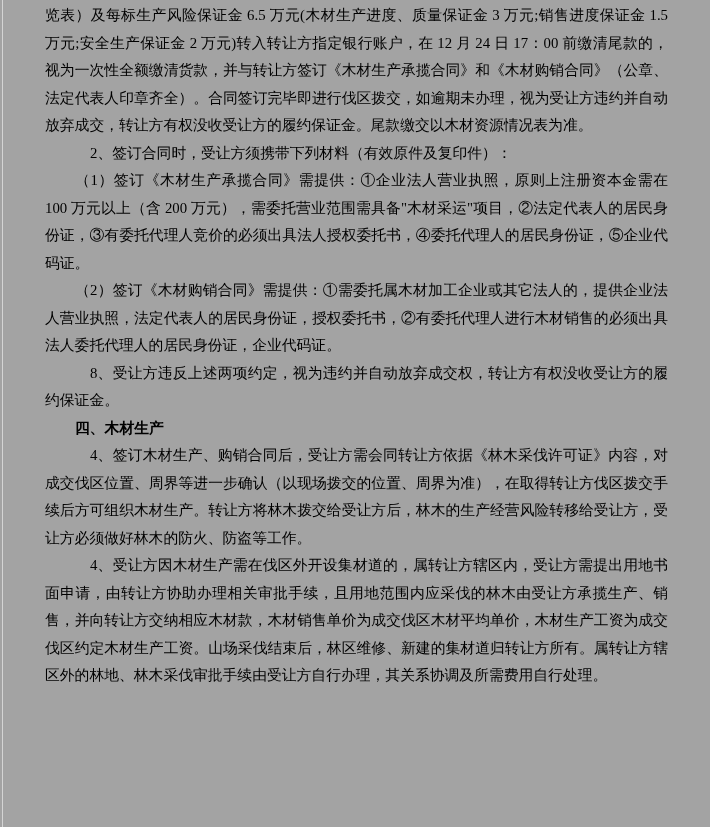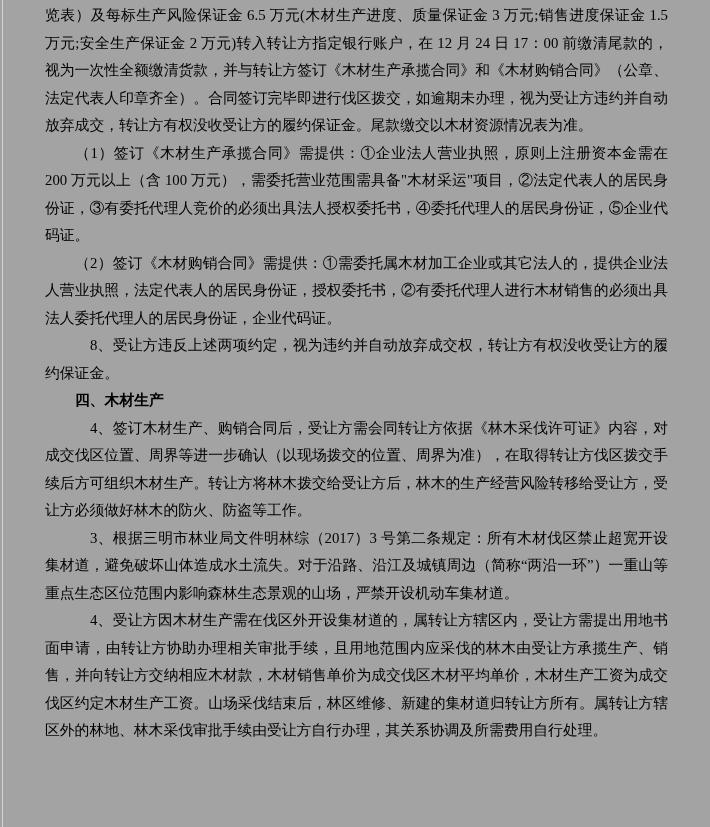--- a/index.html
+++ b/index.html
@@ -42,22 +42,22 @@
   .ind-paren  { text-indent: 30px; }
   .heading    { text-indent: 30px; font-weight: bold; }
 </style>
 </head>
 <body>
 
 <div class="page">
   <div class="left-rule"></div>
   <div class="content">
     <p class="flush">览表）及每标生产风险保证金 6.5 万元(木材生产进度、质量保证金 3 万元;销售进度保证金 1.5 万元;安全生产保证金 2 万元)转入转让方指定银行账户，在 12 月 24 日 17：00 前缴清尾款的，视为一次性全额缴清货款，并与转让方签订《木材生产承揽合同》和《木材购销合同》（公章、法定代表人印章齐全）。合同签订完毕即进行伐区拨交，如逾期未办理，视为受让方违约并自动放弃成交，转让方有权没收受让方的履约保证金。尾款缴交以木材资源情况表为准。</p>
-    <p class="ind-paren">（1）签订《木材生产承揽合同》需提供：①企业法人营业执照，原则上注册资本金需在 200 万元以上（含 100 万元），需委托营业范围需具备"木材采运"项目，②法定代表人的居民身份证，③有委托代理人竞价的必须出具法人授权委托书，④委托代理人的居民身份证，⑤企业代码证。</p>
+    <p class="ind-num">2、签订合同时，受让方须携带下列材料（有效原件及复印件）：</p>
+    <p class="ind-paren">（1）签订《木材生产承揽合同》需提供：①企业法人营业执照，原则上注册资本金需在 100 万元以上（含 200 万元），需委托营业范围需具备"木材采运"项目，②法定代表人的居民身份证，③有委托代理人竞价的必须出具法人授权委托书，④委托代理人的居民身份证，⑤企业代码证。</p>
     <p class="ind-paren">（2）签订《木材购销合同》需提供：①需委托属木材加工企业或其它法人的，提供企业法人营业执照，法定代表人的居民身份证，授权委托书，②有委托代理人进行木材销售的必须出具法人委托代理人的居民身份证，企业代码证。</p>
     <p class="ind-num">8、受让方违反上述两项约定，视为违约并自动放弃成交权，转让方有权没收受让方的履约保证金。</p>
     <p class="heading">四、木材生产</p>
     <p class="ind-num">4、签订木材生产、购销合同后，受让方需会同转让方依据《林木采伐许可证》内容，对成交伐区位置、周界等进一步确认（以现场拨交的位置、周界为准），在取得转让方伐区拨交手续后方可组织木材生产。转让方将林木拨交给受让方后，林木的生产经营风险转移给受让方，受让方必须做好林木的防火、防盗等工作。</p>
-    <p class="ind-num">3、根据三明市林业局文件明林综（2017）3 号第二条规定：所有木材伐区禁止超宽开设集材道，避免破坏山体造成水土流失。对于沿路、沿江及城镇周边（简称“两沿一环”）一重山等重点生态区位范围内影响森林生态景观的山场，严禁开设机动车集材道。</p>
     <p class="ind-num">4、受让方因木材生产需在伐区外开设集材道的，属转让方辖区内，受让方需提出用地书面申请，由转让方协助办理相关审批手续，且用地范围内应采伐的林木由受让方承揽生产、销售，并向转让方交纳相应木材款，木材销售单价为成交伐区木材平均单价，木材生产工资为成交伐区约定木材生产工资。山场采伐结束后，林区维修、新建的集材道归转让方所有。属转让方辖区外的林地、林木采伐审批手续由受让方自行办理，其关系协调及所需费用自行处理。</p>
 
   </div>
 </div>
 
 </body></html>

